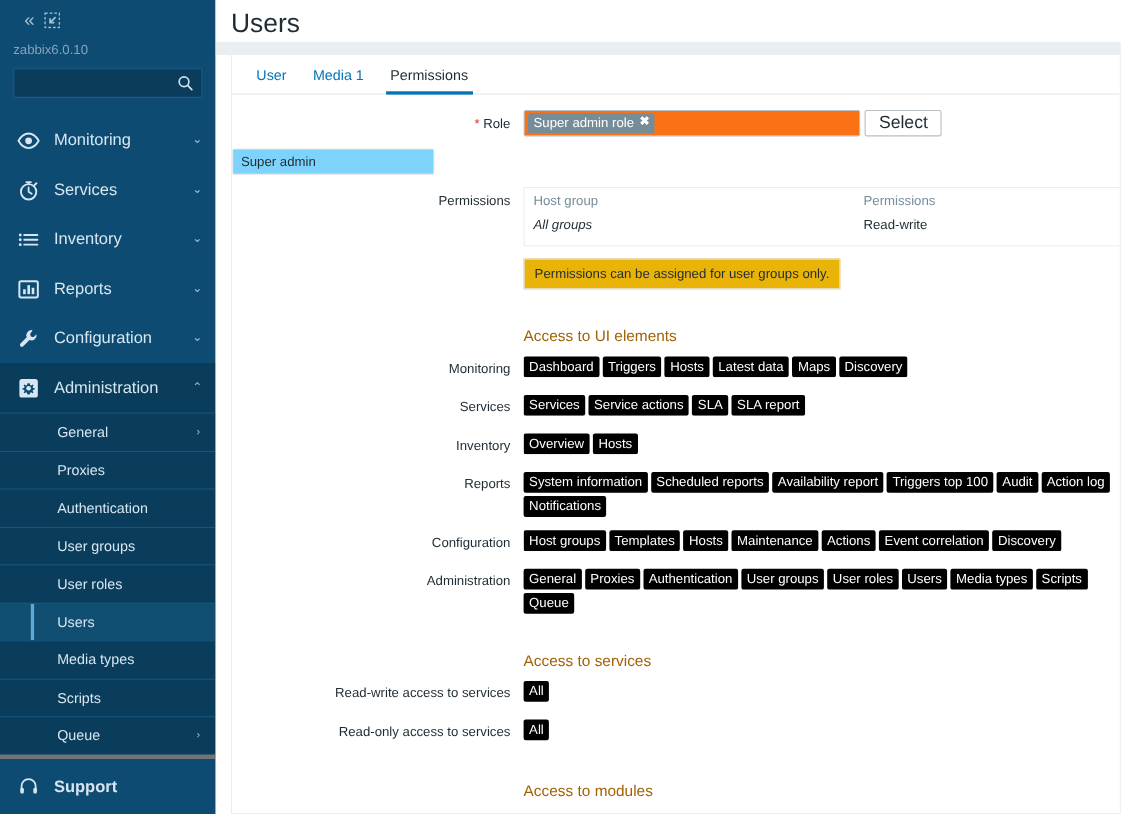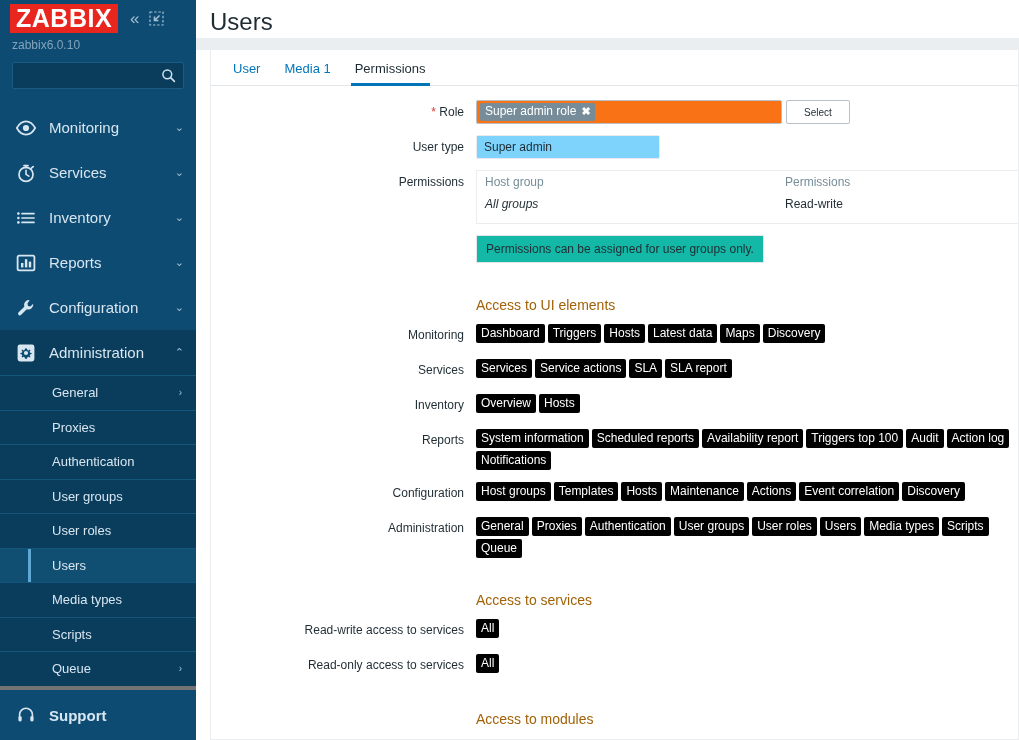--- a/index.html
+++ b/index.html
@@ -167,21 +167,21 @@
     padding: 1px 4px 2px 5px;
     display: flex; align-items: center; gap: 5px;
     line-height: 15px;
   }
   .chip .xb { font-size: 11px; font-weight: bold; cursor: pointer; }
   .btn {
     margin-left: 4px;
     height: 24px; min-width: 64px;
     border: 1px solid #b8bfc5; border-radius: 2px;
     background: #fff; color: #1f2c33;
-    font-size: 10px; cursor: pointer;
+    font-size: 16px; cursor: pointer;
     font-family: "Liberation Sans", sans-serif;
     padding: 0 12px;
   }
   .readonly-field {
     width: 184px; height: 24px;
     background: #7dd3fc; border: 1px solid #e8ebed; border-radius: 2px;
     font-size: 12px; color: #1f2c33;
     display: flex; align-items: center; padding: 0 7px;
   }
 
@@ -193,21 +193,21 @@
   }
   .perm-table .ptrow { display: flex; padding: 4px 8px; }
   .perm-table .ptrow.head { color: #768d99; }
   .perm-table .ptrow.body { color: #1f2c33; padding-bottom: 12px; }
   .pt-c1 { width: 300px; }
   .pt-c2 { flex: 1 1 auto; }
   .italic { font-style: italic; }
 
   .notice {
     border: 1px solid #e3e6e8;
-    background: #14b8a6;
+    background: #eab308;
     font-size: 12px; color: #1f2c33;
     padding: 6px 9px;
     display: inline-block;
     margin-top: 11px;
   }
 
   .section-title {
     font-size: 14px; color: #a16207;
     margin: 22px 0 9px 0;
     line-height: 18px;
@@ -228,21 +228,20 @@
 </style>
 </head>
 <body>
 
 <div id="app">
 
   <div id="sidebar">
 
     <div class="sb-top">
       <div class="logo-row">
-        <div class="logo">ZABBIX</div>
         <div class="logo-icons">
           <span class="ic-collapse">«</span>
           <span class="ic-compact">
             <svg width="15" height="15" viewBox="0 0 15 15" aria-hidden="true">
               <rect x="1" y="1" width="13" height="13" fill="none" stroke="#a3c0d2" stroke-width="1.2" stroke-dasharray="2.4,1.8"></rect>
               <path d="M10.5 4.5 L5.5 9.5 M5.5 5.6 L5.5 9.5 L9.4 9.5" fill="none" stroke="#a3c0d2" stroke-width="1.6"></path>
             </svg>
           </span>
         </div>
       </div>
@@ -415,21 +414,20 @@
               <span class="chip">
                 <span>Super admin role</span>
                 <span class="xb">✖</span>
               </span>
             </div>
             <button class="btn">Select</button>
           </div>
         </div>
 
         <div class="frow">
-          <div class="flabel">User type</div>
           <div class="fctrl">
             <div class="readonly-field">Super admin</div>
           </div>
         </div>
 
         <div class="frow">
           <div class="flabel">Permissions</div>
           <div class="fctrl" style="flex-direction:column; align-items:flex-start;">
             <div class="perm-table">
               <div class="ptrow head">

